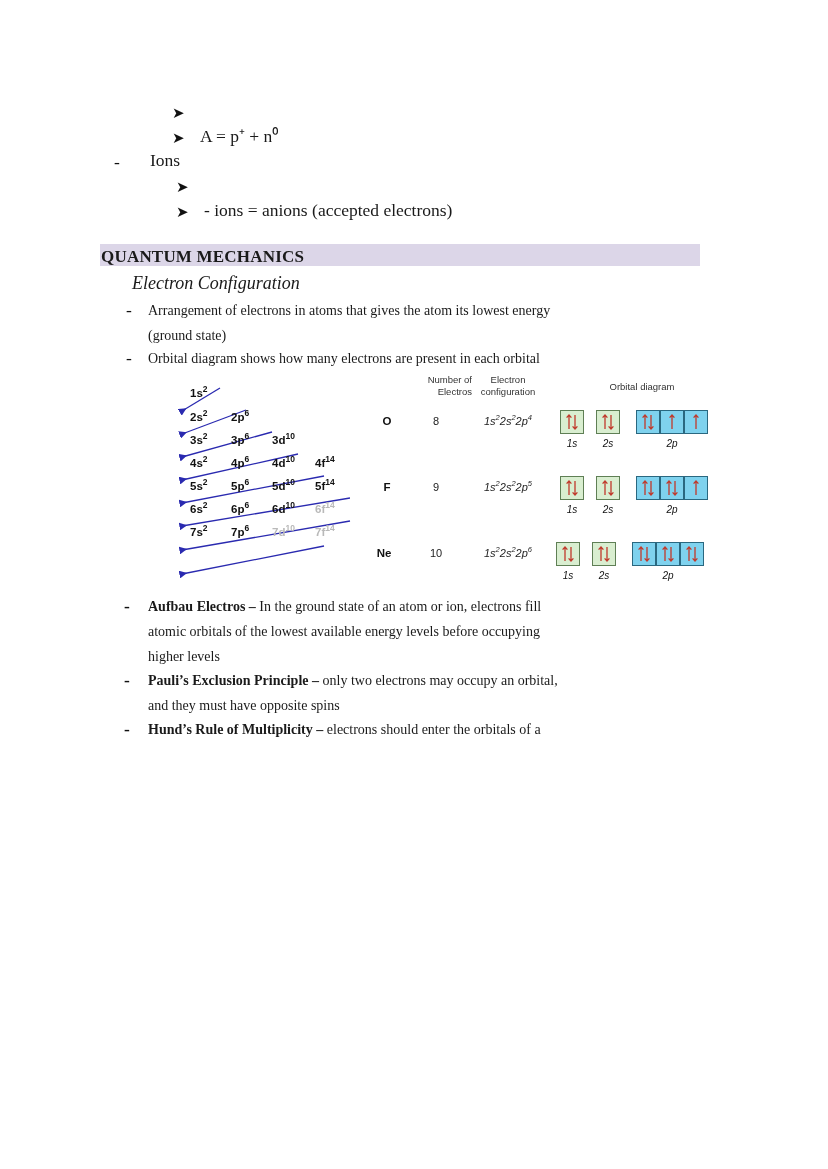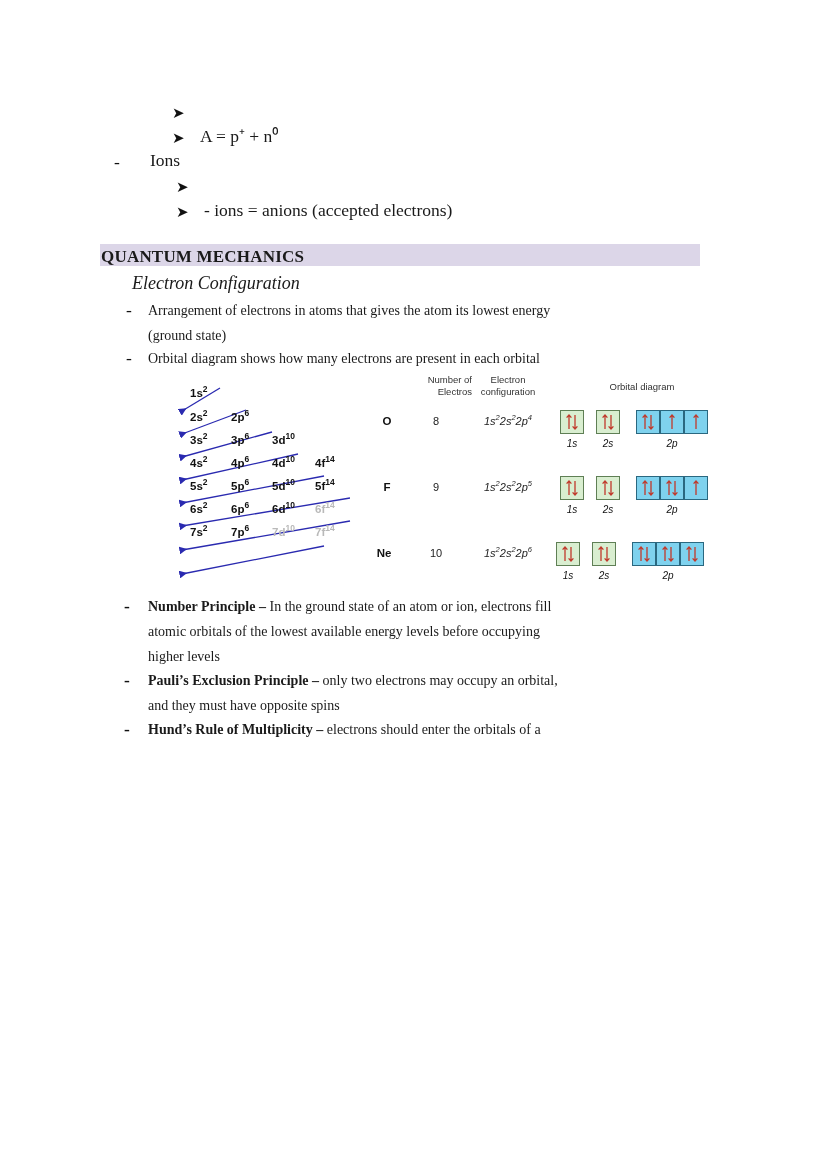--- a/index.html
+++ b/index.html
@@ -404,21 +404,21 @@
           </g>
         </svg>
     </div>
     <div class="olab" style="left:-1px; top:28px; width:26px;">1s</div>
     <div class="olab" style="left:35px; top:28px; width:26px;">2s</div>
     <div class="olab" style="left:76px; top:28px; width:72px;">2p</div>
   </div>
 
   <span class="dash-bullet" style="left:124px; top:596px; font-weight:bold;">-</span>
   <div class="para" style="left:148px; top:594px; width:570px;">
-    <b>Number Principle –</b><span> In the ground state of an atom or ion, electrons fill</span><br>
+    <b>Aufbau Electros –</b><span> In the ground state of an atom or ion, electrons fill</span><br>
     <span>atomic orbitals of the lowest available energy levels before occupying</span><br>
     <span>higher levels</span>
   </div>
 
   <span class="dash-bullet" style="left:124px; top:670px; font-weight:bold;">-</span>
   <div class="para" style="left:148px; top:668px; width:570px;">
     <b>Pauli’s Exclusion Principle –</b><span> only two electrons may occupy an orbital,</span><br>
     <span>and they must have opposite spins</span>
   </div>
 

